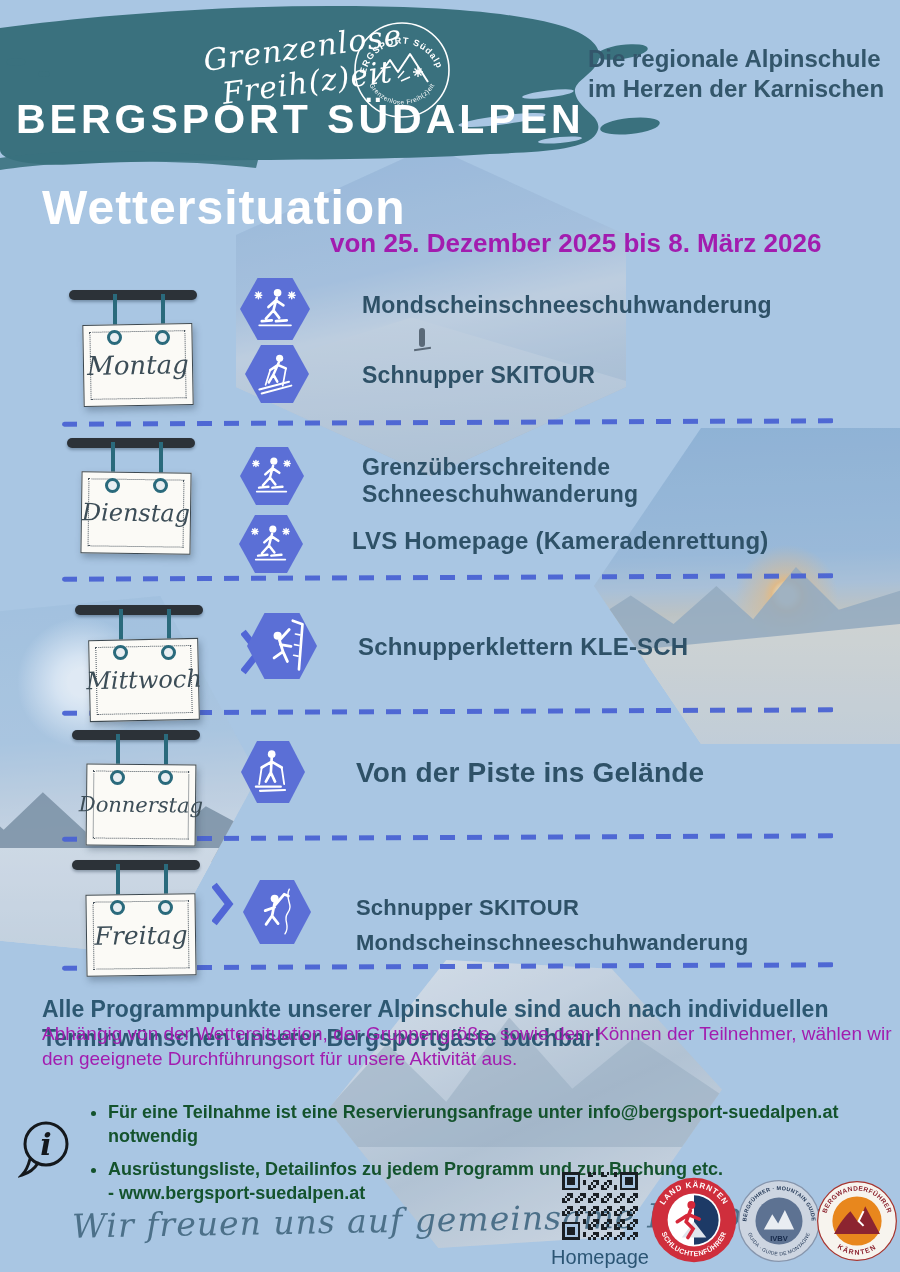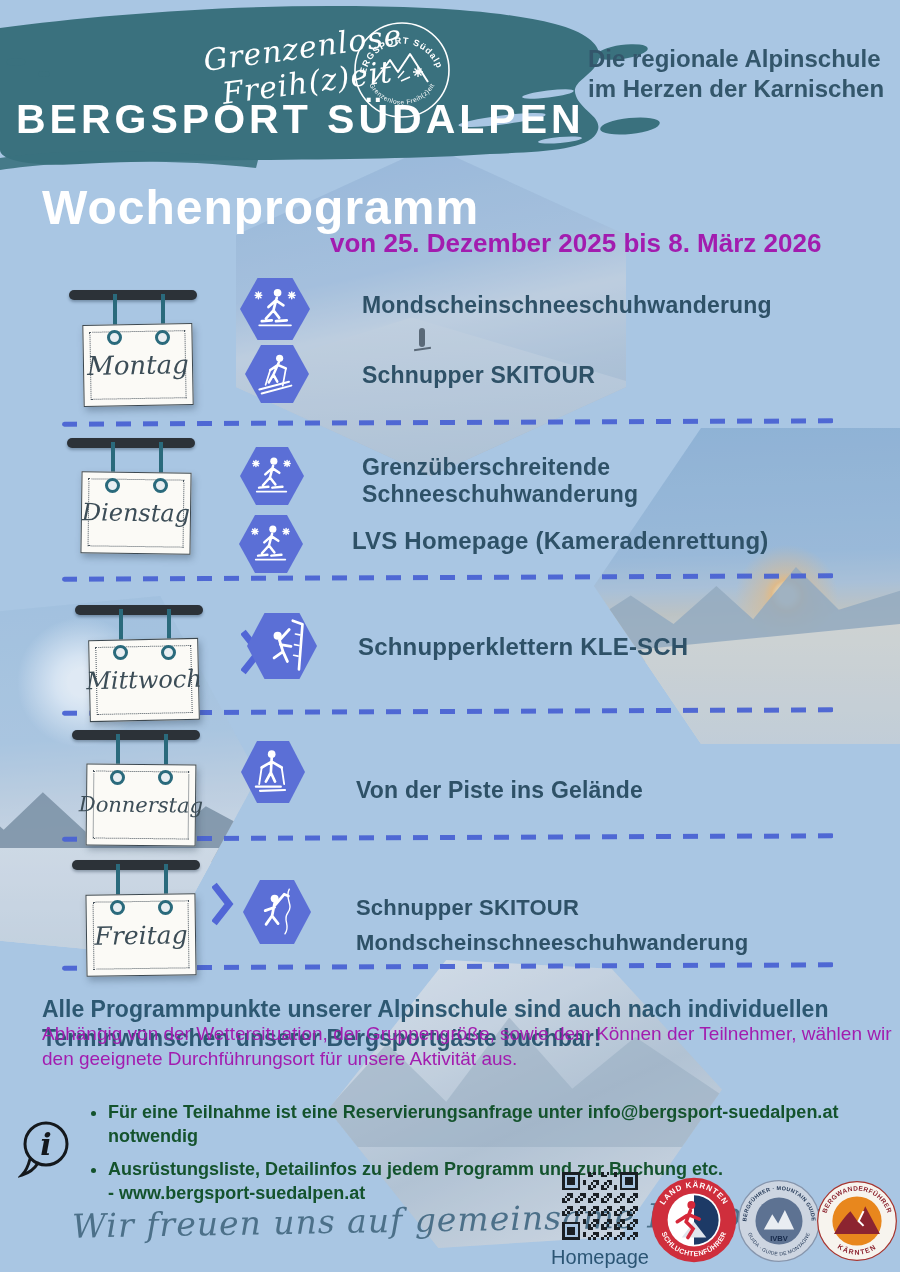--- a/index.html
+++ b/index.html
@@ -159,21 +159,21 @@
     </text>
   </svg>
 
   <div class="brand">BERGSPORT SÜDALPEN</div>
 
   <div class="hright">
     <div>Die regionale Alpinschule</div>
     <div>im Herzen der Karnischen</div>
   </div>
 
-  <div class="ptitle">Wochenprogramm</div>
+  <div class="ptitle">Wettersituation</div>
   <div class="pdate">von 25. Dezember 2025 bis 8. März 2026</div>
 
   <div class="sep" style="top:420px;"></div>
   <div class="sep" style="top:575px;"></div>
   <div class="sep" style="top:709px;"></div>
   <div class="sep" style="top:835px;"></div>
   <div class="sep" style="top:964px;"></div>
 
   <div class="sign" style="left:69px;top:286px;">
     <div class="rod"></div>
@@ -296,21 +296,21 @@
       <path d="M46 6 C40 18 52 24 44 34 C38 42 48 48 41 58" stroke-width="1.6"></path>
     </svg>
   </div>
 
   <div class="act" style="left:362px;top:292px;">Mondscheinschneeschuhwanderung</div>
   <div class="act" style="left:362px;top:362px;">Schnupper SKITOUR</div>
   <div class="act" style="left:362px;top:454px;">Grenzüberschreitende
 Schneeschuhwanderung</div>
   <div class="act" style="left:352px;top:527px;font-size:24px;">LVS Homepage (Kameradenrettung)</div>
   <div class="act" style="left:358px;top:633px;font-size:24px;">Schnupperklettern KLE-SCH</div>
-  <div class="act" style="left:356px;top:777px;font-size:23px;text-align:center;">Von der Piste ins Gelände</div>
+  <div class="act" style="left:356px;top:759px;font-size:28px;text-align:center;">Von der Piste ins Gelände</div>
   <div class="act" style="left:356px;top:894px;font-size:22px;">Schnupper SKITOUR</div>
   <div class="act" style="left:356px;top:929px;font-size:22px;">Mondscheinschneeschuhwanderung</div>
 
   <div class="claim">Alle Programmpunkte unserer Alpinschule sind auch nach individuellen
 Terminwünschen unserer Bergsportgäste buchbar!</div>
   <div class="note">Abhängig von der Wettersituation, der Gruppengröße, sowie dem Können der Teilnehmer, wählen wir
 den geeignete Durchführungsort für unsere Aktivität aus.</div>
   <ul class="bullets">
     <li>Für eine Teilnahme ist eine Reservierungsanfrage unter info@bergsport-suedalpen.at
 notwendig</li>

